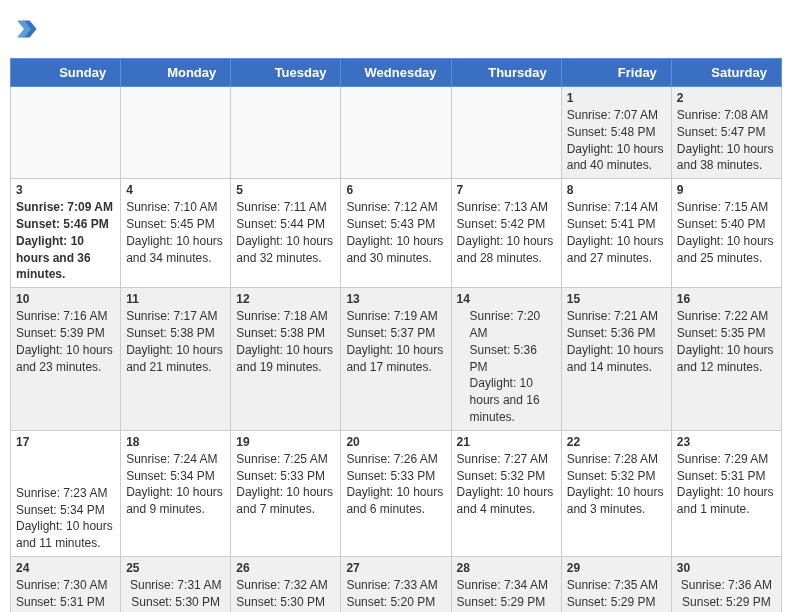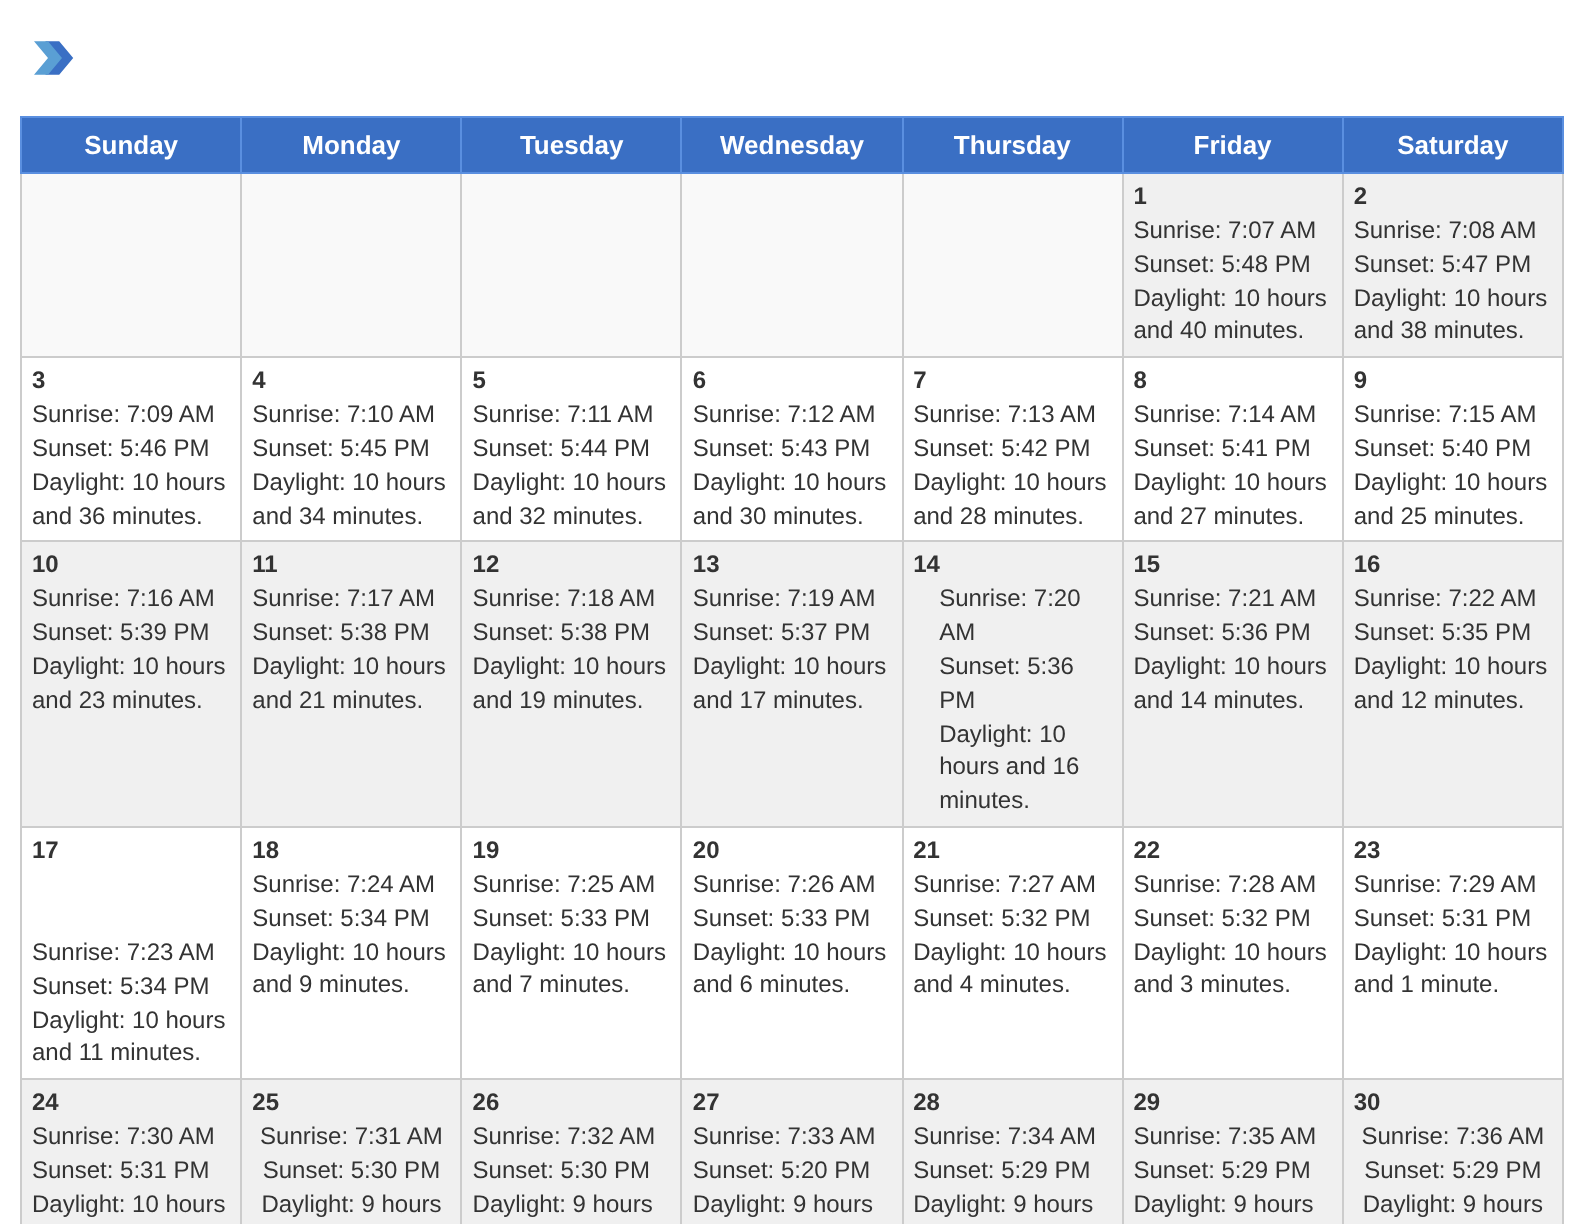--- a/index.html
+++ b/index.html
@@ -48,22 +48,22 @@
       color: #333;
     }
     .calendar {
       width: 100%;
       border-collapse: collapse;
       table-layout: fixed;
     }
     .calendar th {
       background-color: #3a6fc4;
       color: #fff;
-      text-align: center;
-      padding: 6px 3px;
+      text-align: right;
+      padding: 6px 14px;
       font-size: 13px;
       font-weight: bold;
       border: 1px solid #5a8fe0;
       margin-left: 34px;
     }
     .calendar td {
       vertical-align: top;
       border: 1px solid #ccc;
       padding: 4px 5px;
       font-size: 10.5px;
@@ -140,21 +140,21 @@
         <td>
           <span class="day-number">2</span>
           <div class="day-info" style="white-space: pre-line;">Sunrise: 7:08 AM
 Sunset: 5:47 PM
 Daylight: 10 hours and 38 minutes.</div>
         </td>
       </tr>
       <tr>
         <td>
           <span class="day-number">3</span>
-          <div class="day-info" style="white-space: pre-line;">Sunrise: 7:09 AM
+          <div class="day-info" style="white-space: pre-line; font-weight: bold;">Sunrise: 7:09 AM
 Sunset: 5:46 PM
 Daylight: 10 hours and 36 minutes.</div>
         </td>
         <td>
           <span class="day-number">4</span>
           <div class="day-info" style="white-space: pre-line;">Sunrise: 7:10 AM
 Sunset: 5:45 PM
 Daylight: 10 hours and 34 minutes.</div>
         </td>
         <td>

